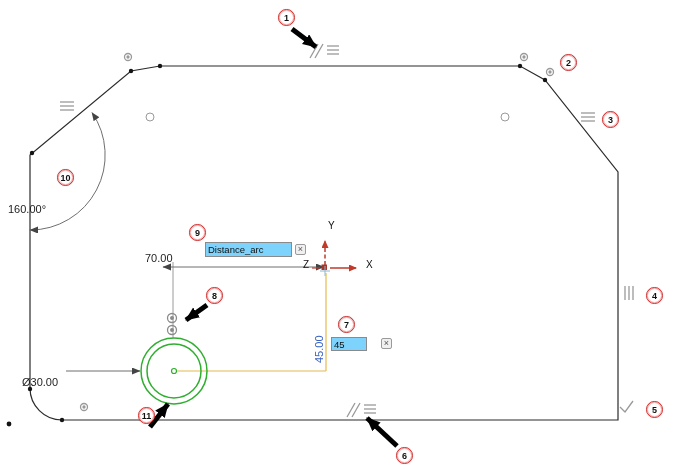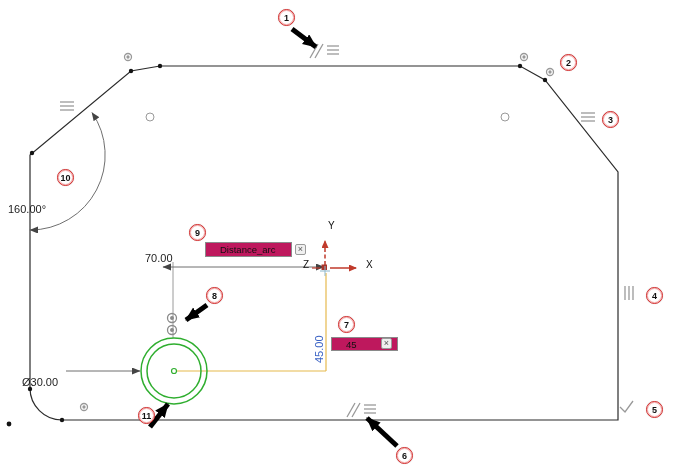--- a/index.html
+++ b/index.html
@@ -15,23 +15,23 @@
     display:flex;align-items:center;justify-content:center;
     font-size:9px;font-weight:bold;color:#111;z-index:6;
   }
   .dim-text{position:absolute;font-size:11px;color:#1c1c1c;white-space:nowrap;z-index:4;}
   .dim-text-blue{
     position:absolute;font-size:11px;color:#3a62c4;white-space:nowrap;z-index:4;
     transform:rotate(-90deg);transform-origin:0 0;
   }
   .axis-label{position:absolute;font-size:10px;color:#101010;z-index:4;}
   .cad-input{
-    position:absolute;border:1px solid #8a8a8a;background:#be185d;
+    position:absolute;border:1px solid #8a8a8a;background:#7dd3fc;
     font-family:"Liberation Sans",sans-serif;font-size:9.5px;color:#111;
-    padding:0 14px;box-sizing:border-box;z-index:5;outline:none;
+    padding:0 2px;box-sizing:border-box;z-index:5;outline:none;
   }
   .close-btn{
     position:absolute;width:11px;height:11px;border:1px solid #9a9a9a;
     background:#f0f0f0;color:#555;font-size:9px;line-height:9px;
     text-align:center;border-radius:2px;z-index:5;cursor:default;box-sizing:border-box;
   }
 </style>
 </head>
 <body>
 
@@ -186,21 +186,21 @@
   <div class="dim-text" style="left:22px;top:376px;">Ø30.00</div>
   <div class="dim-text-blue" style="left:313px;top:363px;">45.00</div>
 
   <div class="axis-label" style="left:328px;top:220px;">Y</div>
   <div class="axis-label" style="left:366px;top:259px;">X</div>
   <div class="axis-label" style="left:303px;top:259px;">Z</div>
 
   <input class="cad-input" style="left: 205px; top: 242px; width: 87px; height: 15px;" value="Distance_arc">
   <div class="close-btn" style="left:295px;top:244px;">×</div>
 
-  <input class="cad-input" style="left: 331px; top: 337px; width: 67px; height: 14px;" value="45">
+  <input class="cad-input" style="left: 331px; top: 337px; width: 36px; height: 14px;" value="45">
   <div class="close-btn" style="left:381px;top:338px;">×</div>
 
   <div class="balloon" style="left:278px;top:9px;">1</div>
   <div class="balloon" style="left:560px;top:54px;">2</div>
   <div class="balloon" style="left:602px;top:111px;">3</div>
   <div class="balloon" style="left:646px;top:287px;">4</div>
   <div class="balloon" style="left:646px;top:401px;">5</div>
   <div class="balloon" style="left:396px;top:447px;">6</div>
   <div class="balloon" style="left:338px;top:316px;">7</div>
   <div class="balloon" style="left:206px;top:287px;">8</div>

